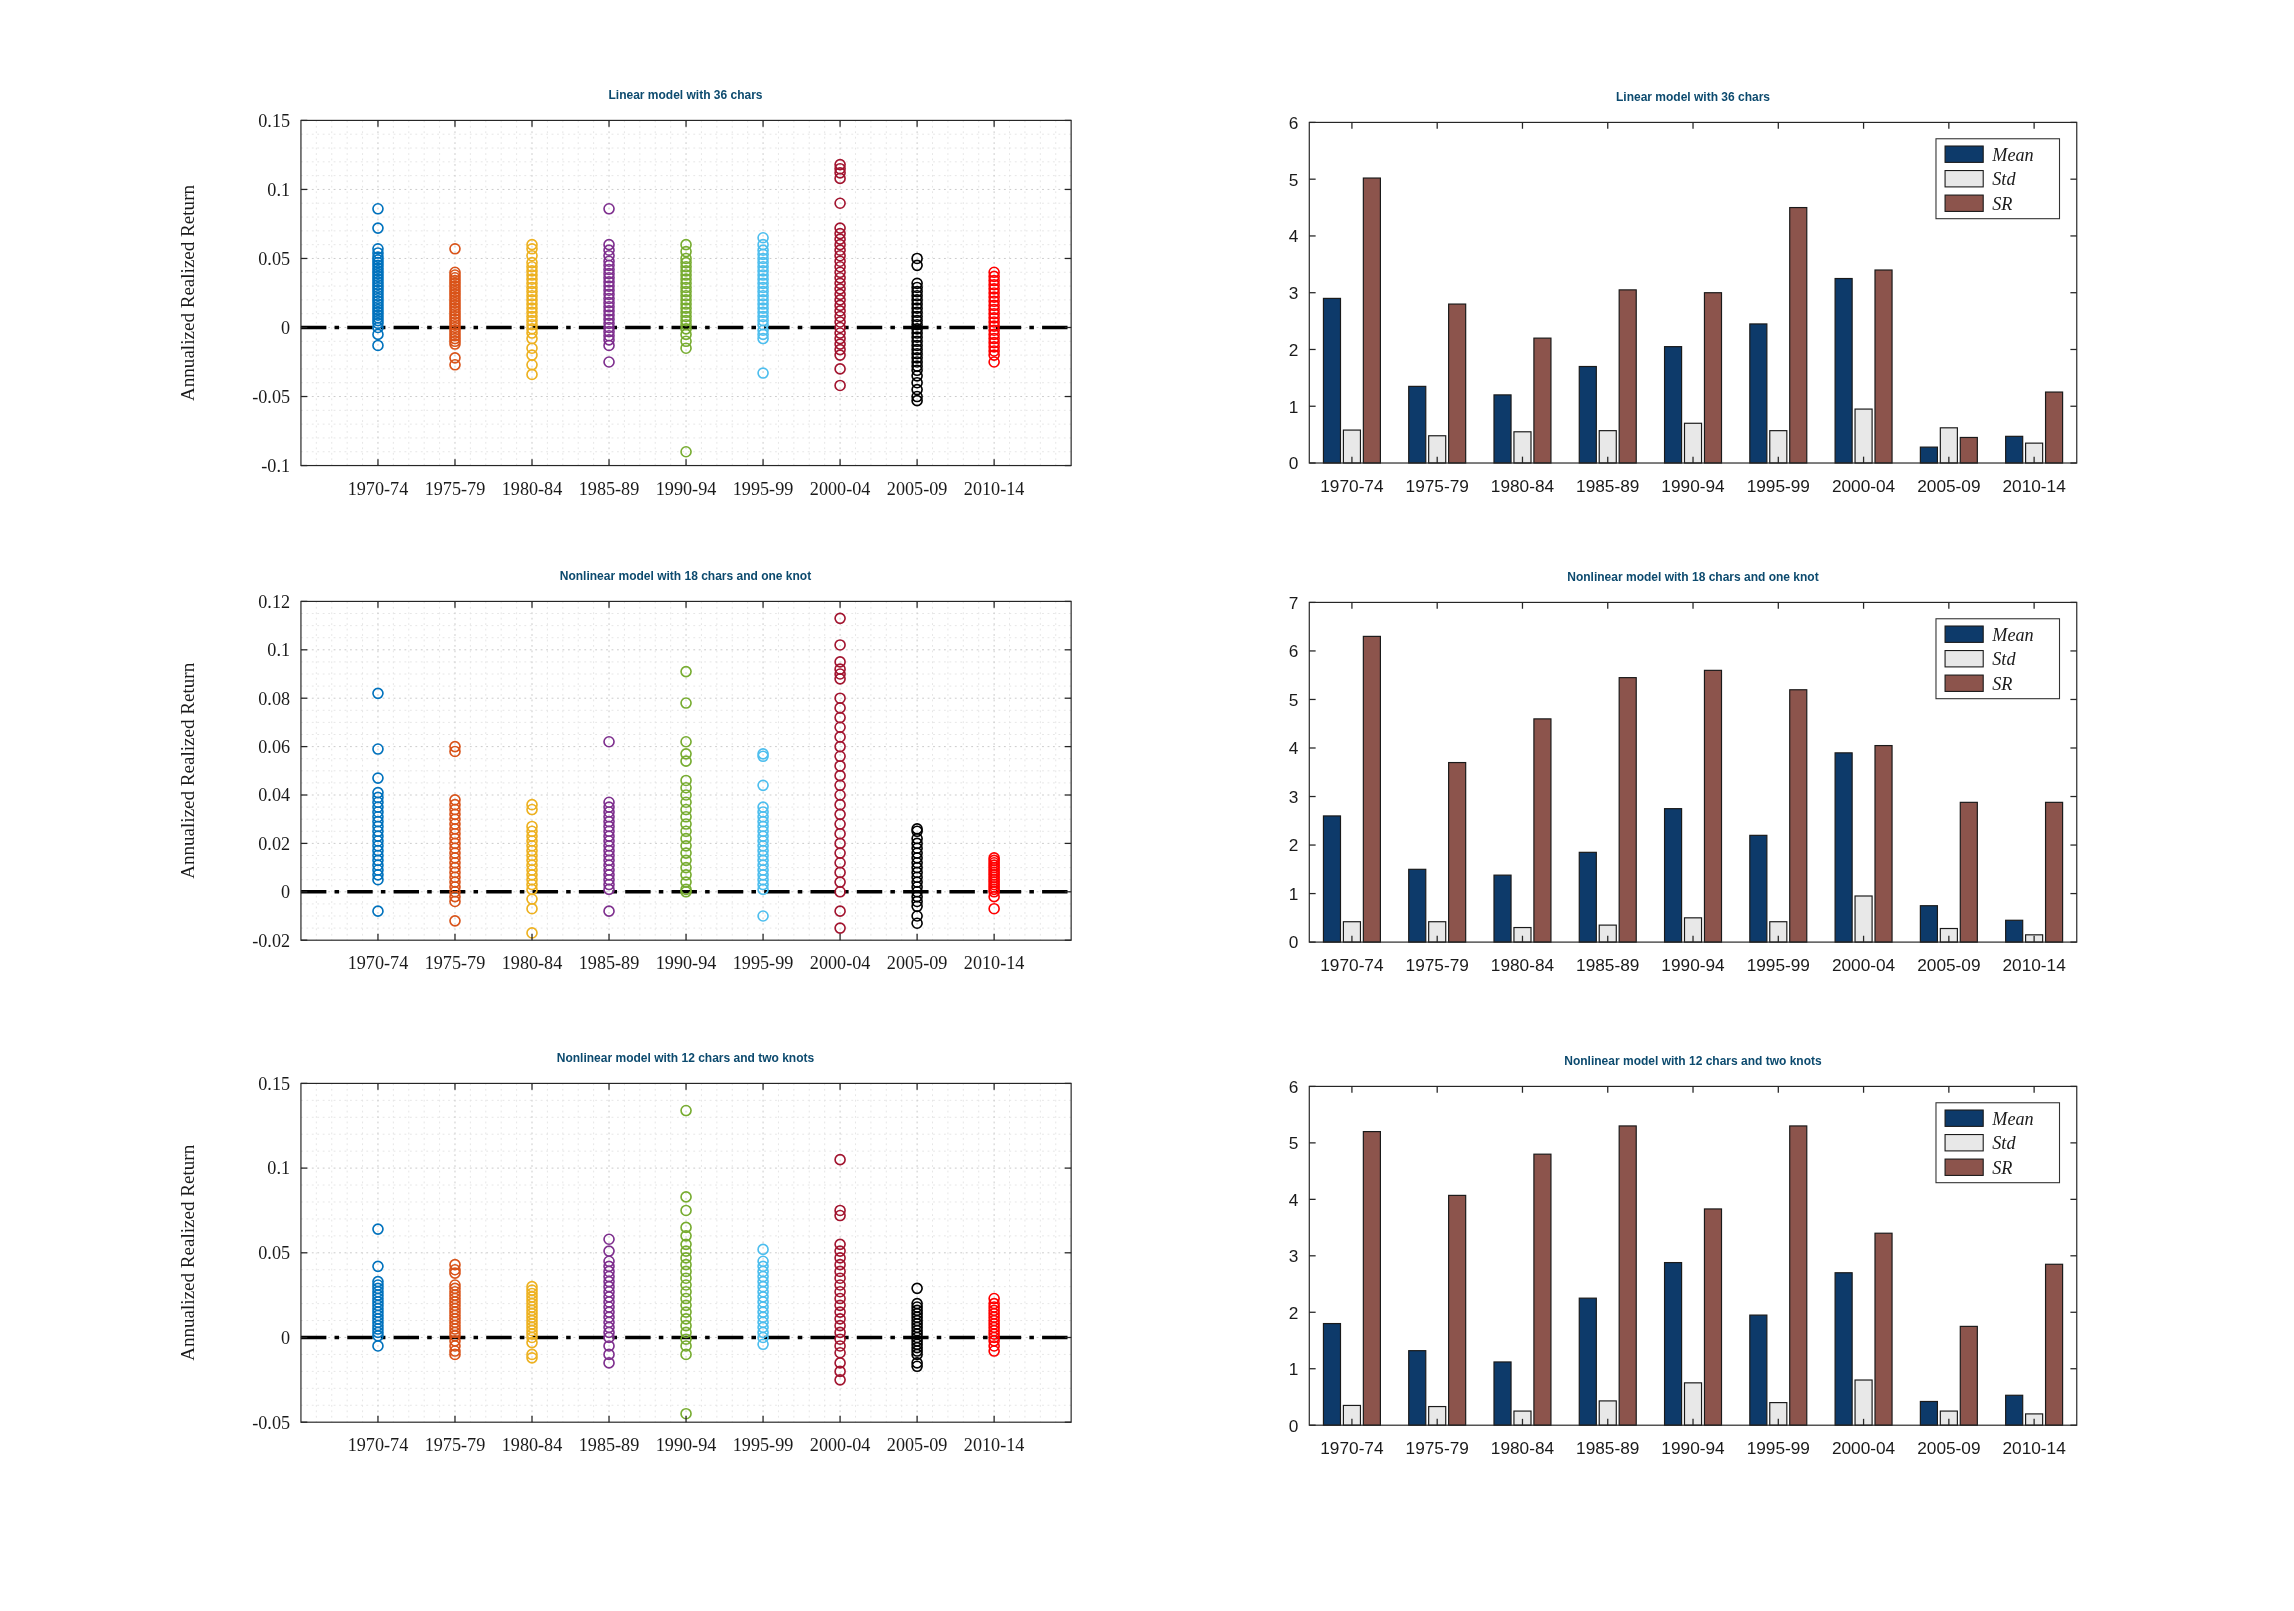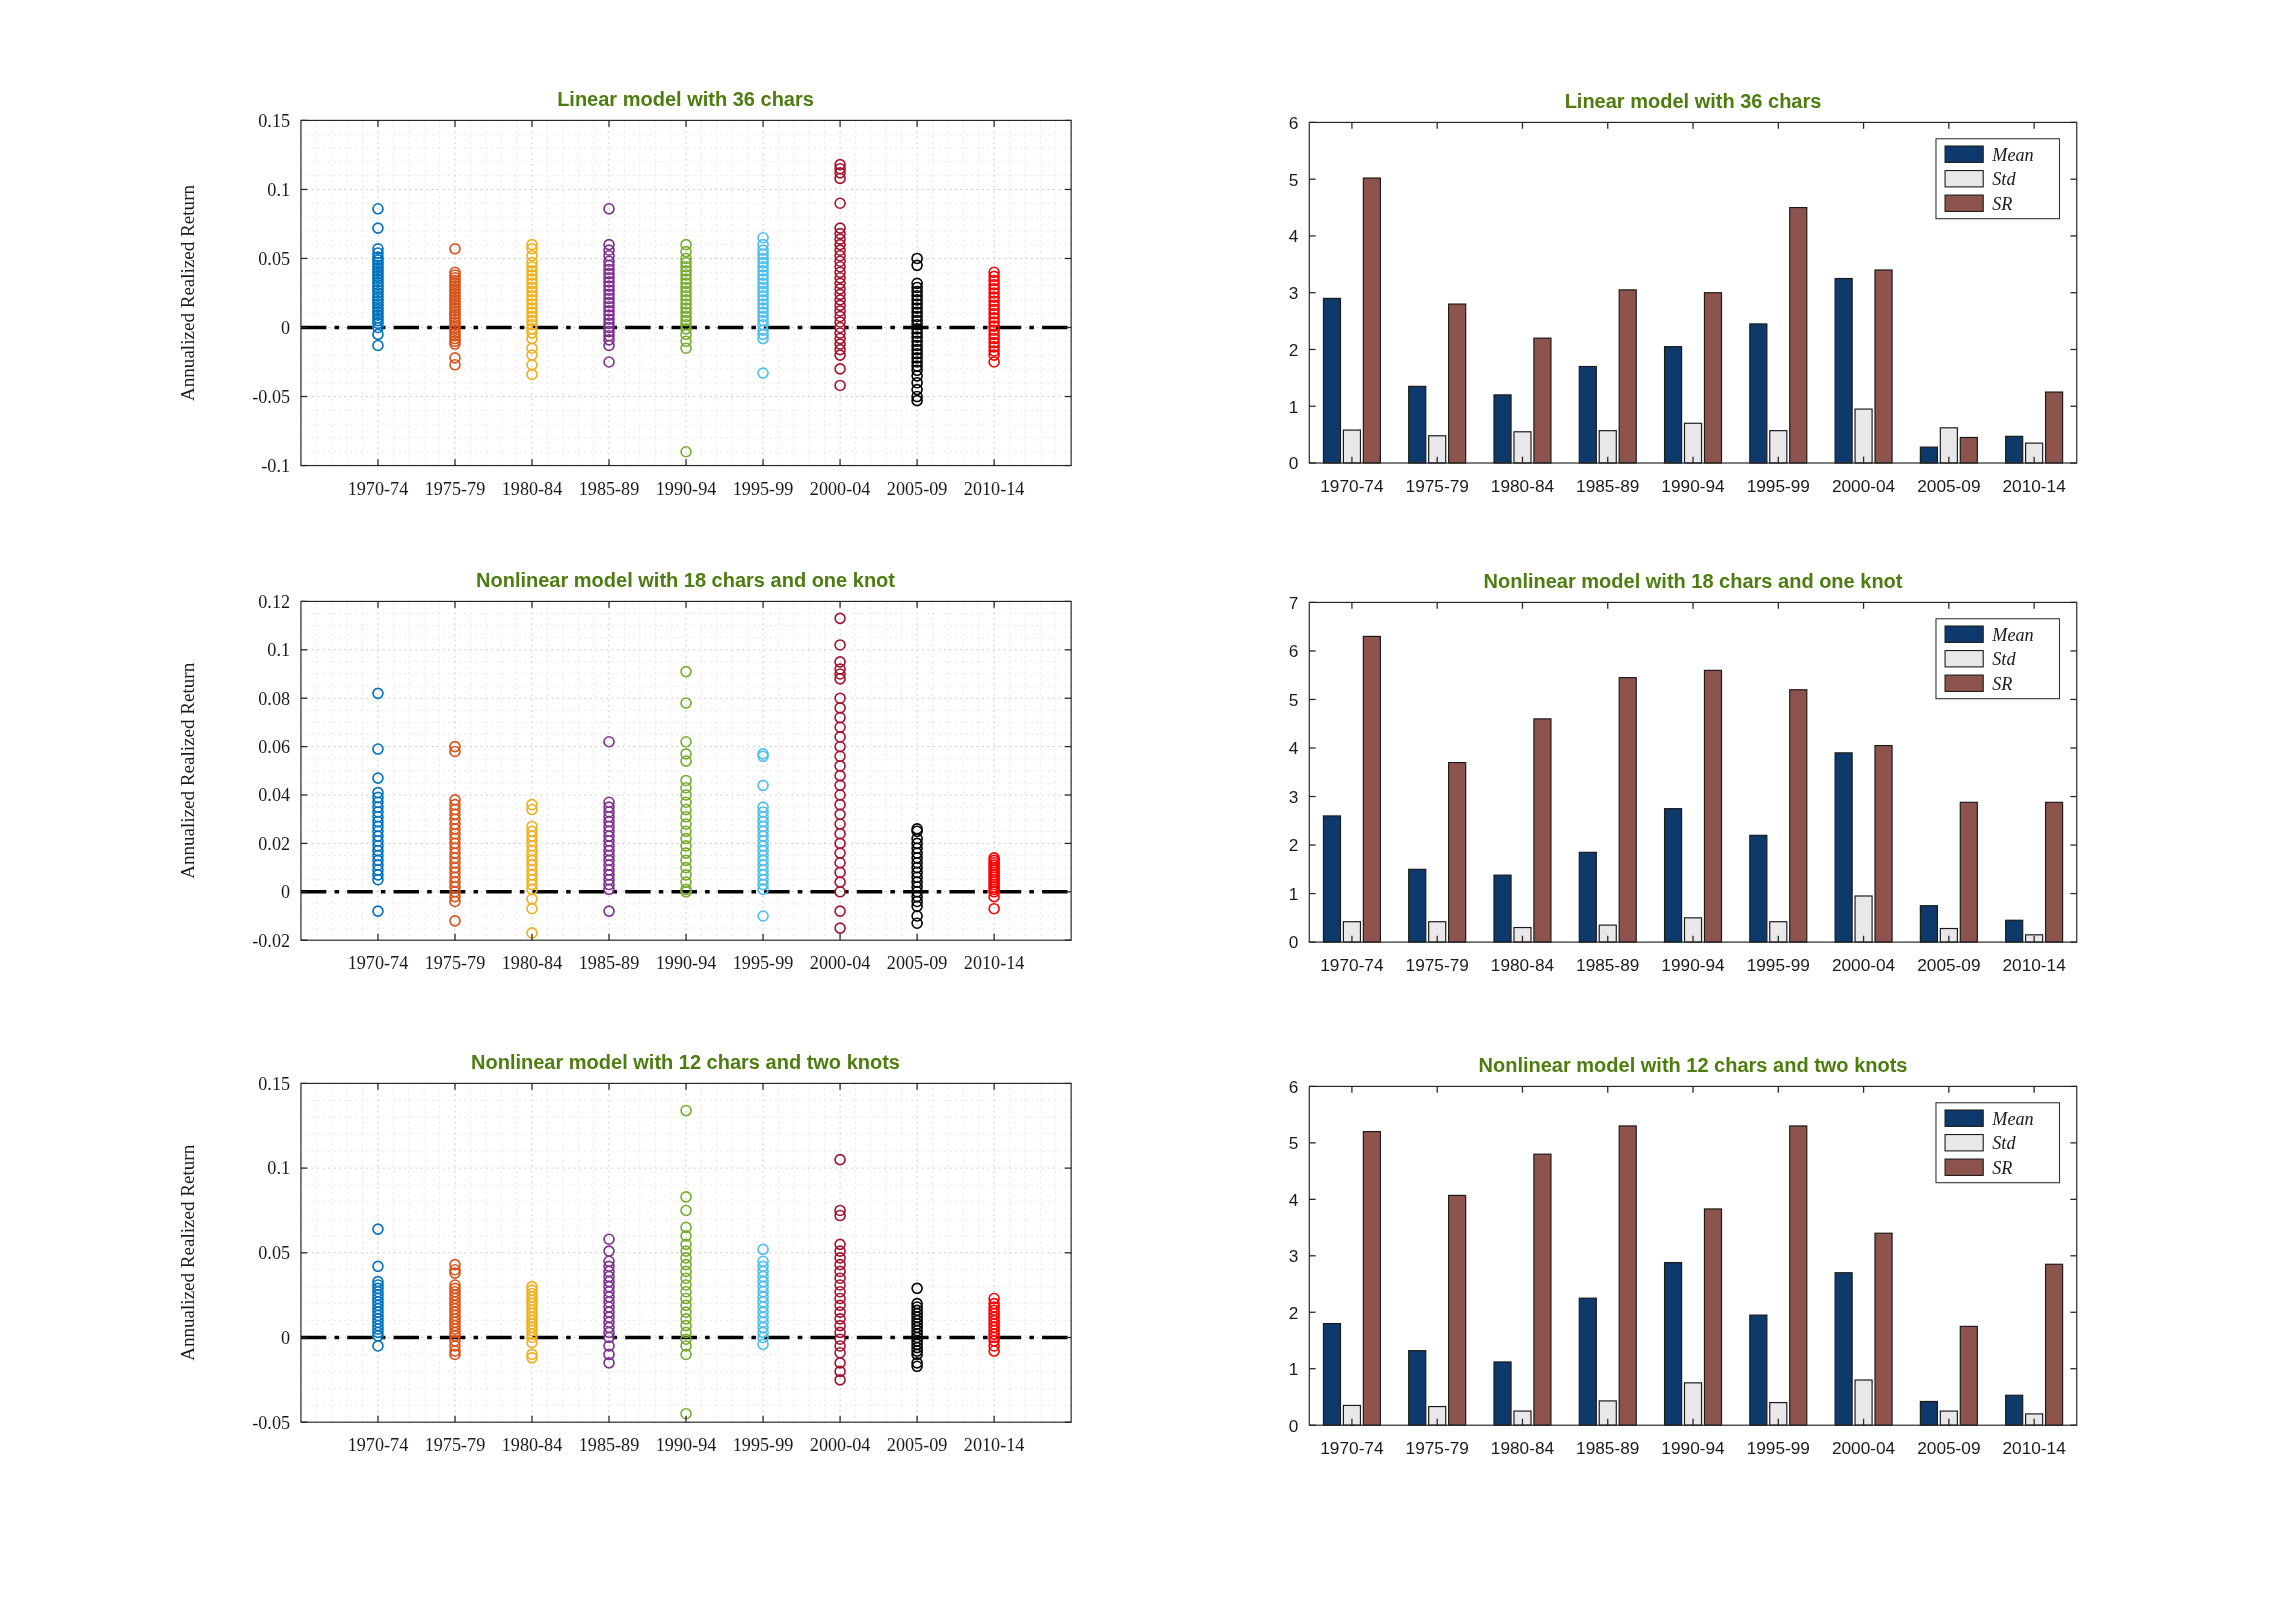--- a/index.html
+++ b/index.html
@@ -2,21 +2,21 @@
 <html style="font-size:14.5px"><head>
 <meta charset="utf-8">
 <style>
   html,body{margin:0;padding:0;background:#ffffff;}
   .figure{position:relative;width:2295px;height:1611px;background:#ffffff;overflow:hidden;
           font-family:"Liberation Sans",sans-serif;}
   .panel{position:absolute;}
   .panel svg{position:absolute;left:0;top:0;}
   .chart-title{position:absolute;top:12.7px;text-align:center;
                font-family:"Liberation Sans",sans-serif;font-weight:bold;
-               font-size:20px;color:#4d7c0f;}
+               font-size:12px;color:#0c4a6e;}
   .panel-left  .chart-title{left:145px;width:771px;}
   .panel-right .chart-title{left:50px;width:768px;}
   .p0{left:155px;  top:75px;  width:964px;height:495px;}
   .p1{left:1259px; top:77px;  width:918px;height:495px;}
   .p2{left:155px;  top:556px; width:964px;height:495px;}
   .p3{left:1259px; top:557px; width:918px;height:495px;}
   .p4{left:155px;  top:1038px;width:964px;height:495px;}
   .p5{left:1259px; top:1041px;width:918px;height:495px;}
 </style>
 </head>

